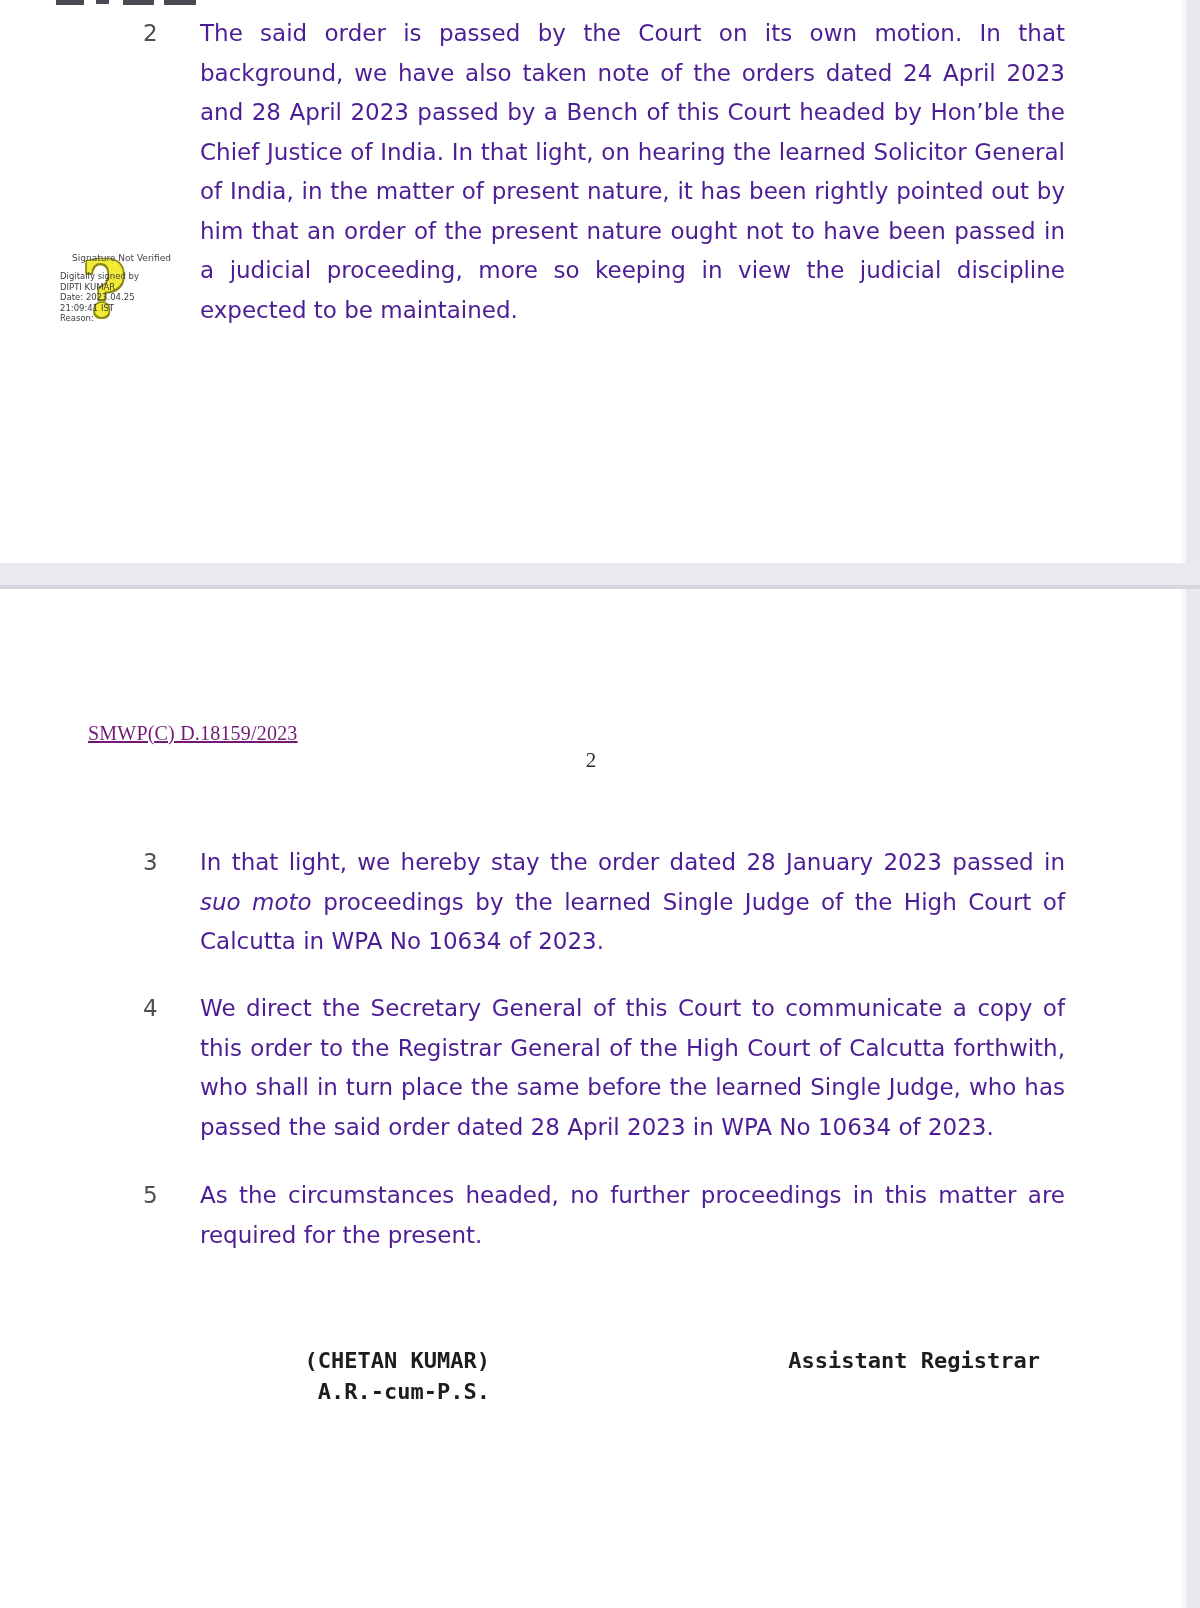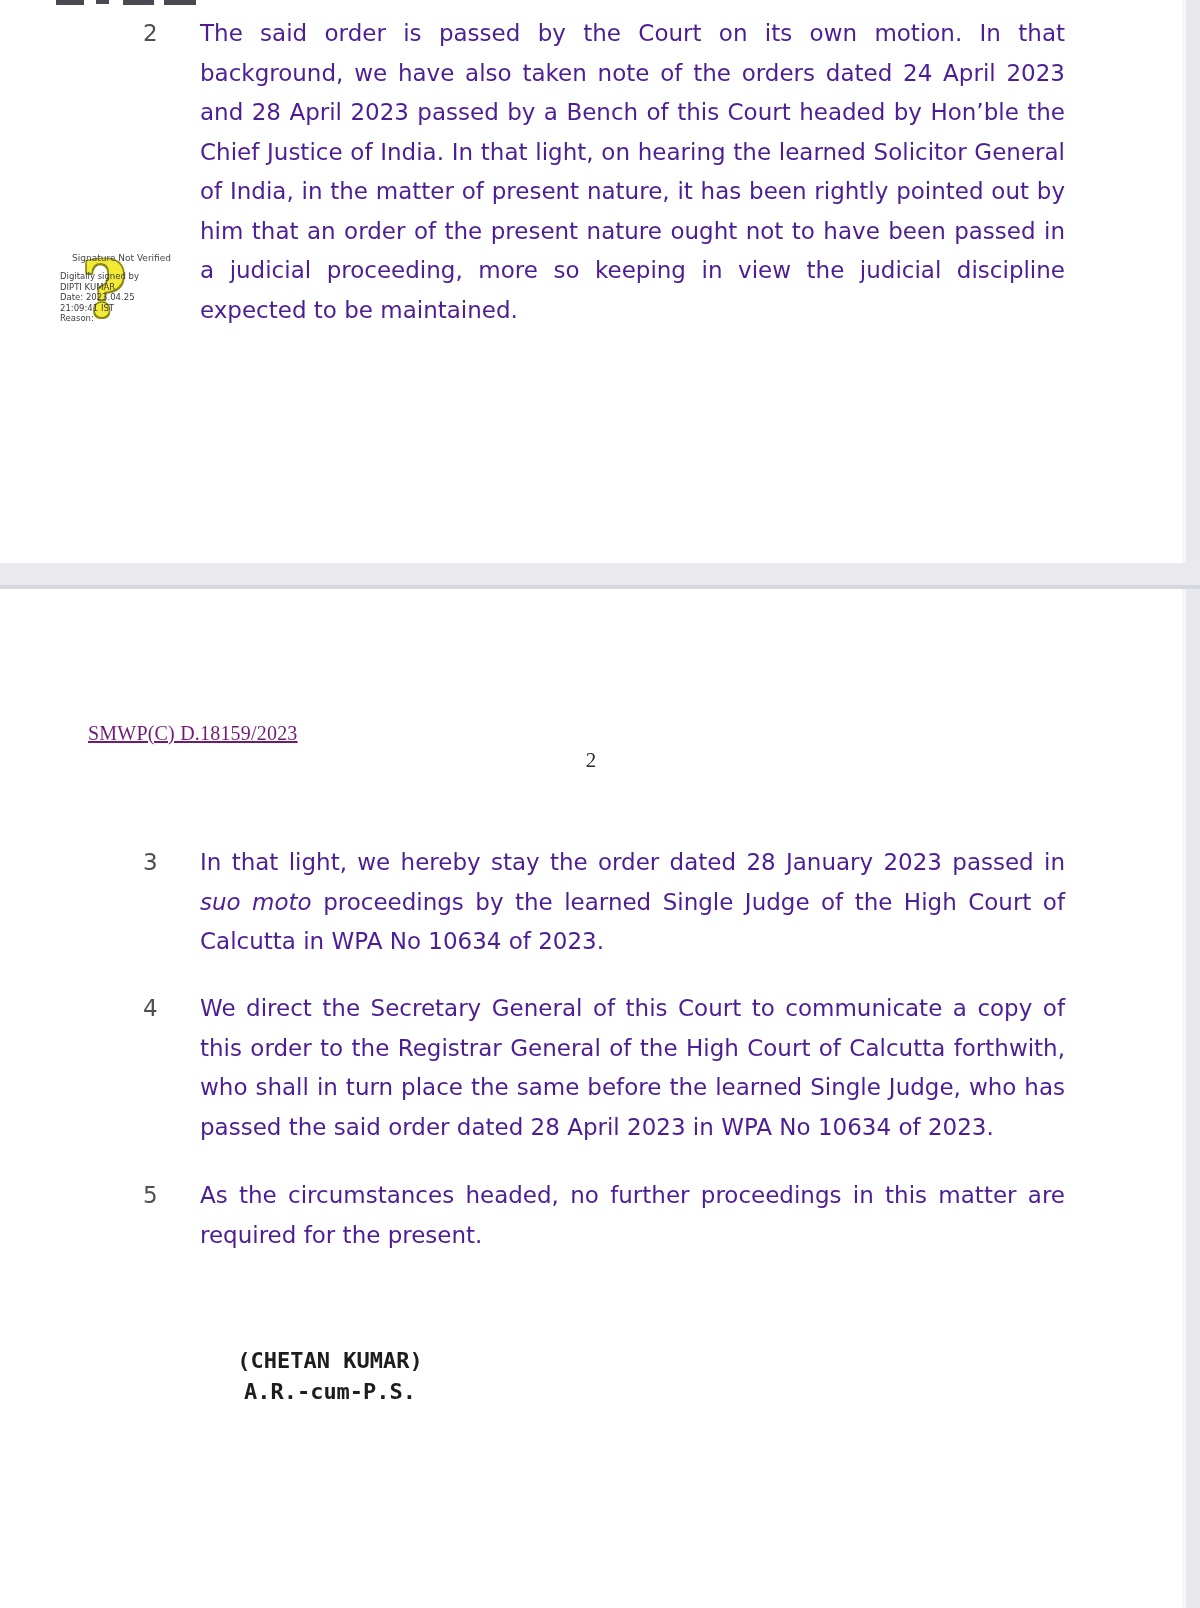--- a/index.html
+++ b/index.html
@@ -92,21 +92,21 @@
     font-size:21px; color:#2a2a2a;
   }
 
   
   .sig-block {
     position:absolute; top:1345px; left:0; width:1182px;
     font-family:"DejaVu Sans Mono", monospace;
     font-weight:bold; font-size:22px; line-height:31px;
     color:#1d1d1d;
   }
-  .sig-col { position:absolute; top:0; text-align:center; }
+  .sig-col { position:absolute; top:0; text-align:right; }
   .sig-col.left  { left:170px; width:320px; }
   .sig-col.right { left:690px; width:350px; }
 </style>
 </head>
 <body>
 
 <div class="screen">
 
   <div>
 
@@ -157,19 +157,20 @@
       <div class="para-num">5</div>
       <div class="para-text">As the circumstances headed, no further proceedings in this matter are required for the present.</div>
     </div>
 
     <div class="sig-block">
       <div class="sig-col left">
         <div>(CHETAN KUMAR)</div>
         <div>A.R.-cum-P.S.</div>
       </div>
       <div class="sig-col right">
+        <div>Assistant Registrar</div>
       </div>
     </div>
   </div>
 
   <div class="right-gutter"></div>
 
 </div>
 
 </body></html>

